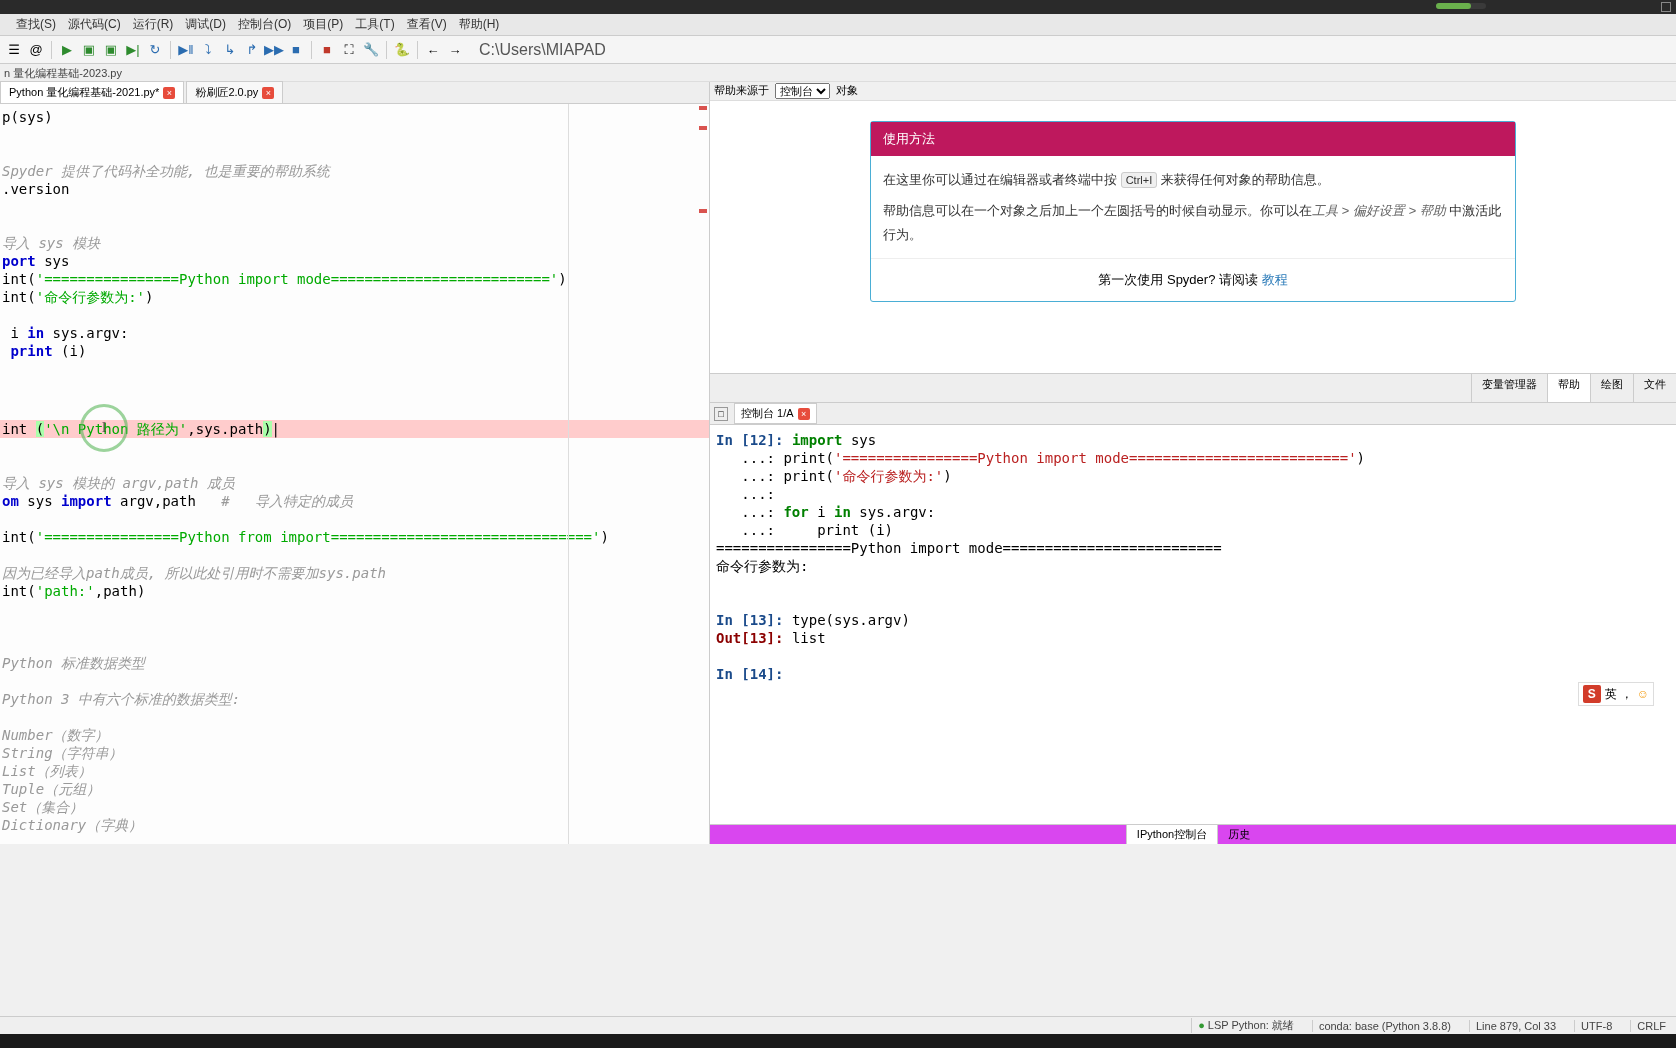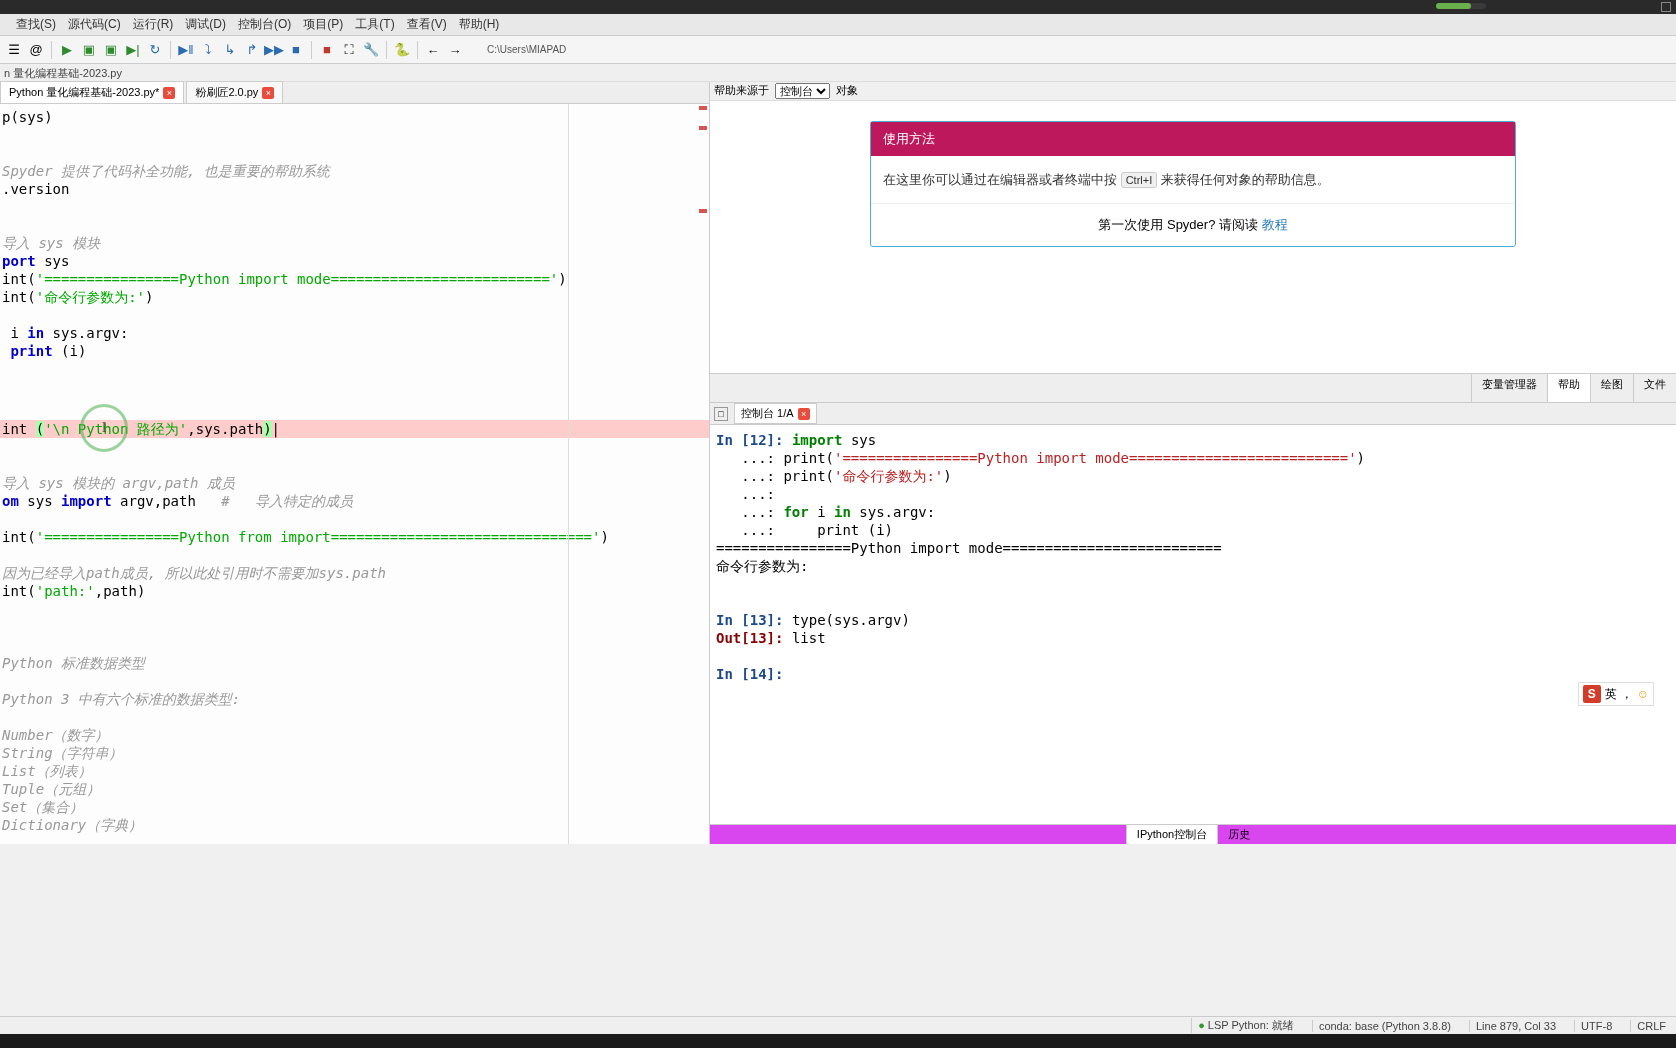--- a/index.html
+++ b/index.html
@@ -12,21 +12,21 @@
 .top-darkbar .win { position: absolute; right: 5px; top: 2px; width: 10px; height: 10px; border: 1px solid #888; }
 
 
 .menubar { height: 22px; background: #e8e8e8; border-bottom: 1px solid #ccc; display: flex; align-items: center; padding-left: 10px; }
 .menubar .menuitem { padding: 2px 6px; font-size: 12px; color: #333; cursor: pointer; }
 
 
 .toolbar { height: 28px; background: #f5f5f5; border-bottom: 1px solid #ccc; display: flex; align-items: center; padding: 0 4px; gap: 2px; }
 .toolbar .tbtn { width: 20px; height: 20px; display: flex; align-items: center; justify-content: center; cursor: pointer; font-size: 13px; }
 .toolbar .sep { width: 1px; height: 18px; background: #ccc; margin: 0 3px; }
-.toolbar .pathbox { margin-left: 20px; font-size: 10px; color: #555; }
+.toolbar .pathbox { margin-left: 12px; font-size: 16px; color: #555; }
 
 
 .filepath { height: 18px; background: #efefef; border-bottom: 1px solid #ddd; font-size: 11px; padding: 2px 4px; color: #444; }
 
 
 .mainsplit { display: flex; height: 762px; }
 
 
 .editor-panel { width: 710px; display: flex; flex-direction: column; border-right: 1px solid #ccc; background: #fff; }
 .editor-tabs { height: 22px; background: #eee; display: flex; align-items: flex-end; border-bottom: 1px solid #ccc; }
@@ -149,21 +149,21 @@
   <span class="pathbox">C:\Users\MIAPAD</span>
 </div>
 
 <div class="filepath">n 量化编程基础-2023.py</div>
 
 <div class="mainsplit">
 
   <div class="editor-panel">
     <div class="editor-tabs" id="editor-tabs">
         <div class="editor-tab active">
-          <span>Python 量化编程基础-2023.py*</span>
+          <span>Python 量化编程基础-2021.py*</span>
           <span class="closex">×</span>
         </div>
         <div class="editor-tab">
           <span>粉刷匠2.0.py</span>
           <span class="closex">×</span>
         </div>
       </div>
     <div class="editor-area">
       <div class="ruler"></div>
       <div class="code" id="code"><div class="line">p(sys)</div><div class="line">&nbsp;</div><div class="line">&nbsp;</div><div class="line"><span class="cm">Spyder 提供了代码补全功能, 也是重要的帮助系统</span></div><div class="line">.version</div><div class="line">&nbsp;</div><div class="line">&nbsp;</div><div class="line"><span class="cm">导入 sys 模块</span></div><div class="line"><span class="kw">port</span> sys</div><div class="line">int(<span class="s">'================Python import mode=========================='</span>)</div><div class="line">int(<span class="s">'命令行参数为:'</span>)</div><div class="line">&nbsp;</div><div class="line"> i <span class="kw">in</span> sys.argv:</div><div class="line"> <span class="kw">print</span> (i)</div><div class="line">&nbsp;</div><div class="line">&nbsp;</div><div class="line hl">int <span class="paren-hl">(</span><span class="s">'\n Python 路径为'</span>,sys.path<span class="paren-hl">)</span>|</div><div class="line">&nbsp;</div><div class="line">&nbsp;</div><div class="line"><span class="cm">导入 sys 模块的 argv,path 成员</span></div><div class="line"><span class="kw">om</span> sys <span class="kw">import</span> argv,path   <span class="cm">#   导入特定的成员</span></div><div class="line">&nbsp;</div><div class="line">int(<span class="s">'================Python from import==============================='</span>)</div><div class="line">&nbsp;</div><div class="line"><span class="cm">因为已经导入path成员, 所以此处引用时不需要加sys.path</span></div><div class="line">int(<span class="s">'path:'</span>,path)</div><div class="line">&nbsp;</div><div class="line">&nbsp;</div><div class="line">&nbsp;</div><div class="line"><span class="cm">Python 标准数据类型</span></div><div class="line">&nbsp;</div><div class="line"><span class="cm">Python 3 中有六个标准的数据类型:</span></div><div class="line">&nbsp;</div><div class="line"><span class="cm">Number（数字）</span></div><div class="line"><span class="cm">String（字符串）</span></div><div class="line"><span class="cm">List（列表）</span></div><div class="line"><span class="cm">Tuple（元组）</span></div><div class="line"><span class="cm">Set（集合）</span></div><div class="line"><span class="cm">Dictionary（字典）</span></div><div class="line">&nbsp;</div><div class="line">&nbsp;</div></div>
@@ -181,20 +181,21 @@
       <span>帮助来源于</span>
       <select><option>控制台</option></select>
       <span>对象</span>
     </div>
     <div style="height:290px; background:#fff; position:relative;">
       <div class="help-content">
         <div class="help-box">
           <div class="help-title">使用方法</div>
           <div class="help-body">
             <p><span>在这里你可以通过在编辑器或者终端中按 </span><span class="kbd">Ctrl+I</span><span> 来获得任何对象的帮助信息。</span></p>
+            <p style="margin-top:8px;"><span>帮助信息可以在一个对象之后加上一个左圆括号的时候自动显示。你可以在</span><em>工具 &gt; 偏好设置 &gt; 帮助</em><span> 中激活此行为。</span></p>
           </div>
           <div class="help-footer"><span>第一次使用 Spyder? 请阅读 </span><a href="#">教程</a></div>
         </div>
       </div>
     </div>
     <div class="right-tabs" id="right-tabs">
         <div class="rtab">变量管理器</div>
         <div class="rtab active">帮助</div>
         <div class="rtab">绘图</div>
         <div class="rtab">文件</div>

